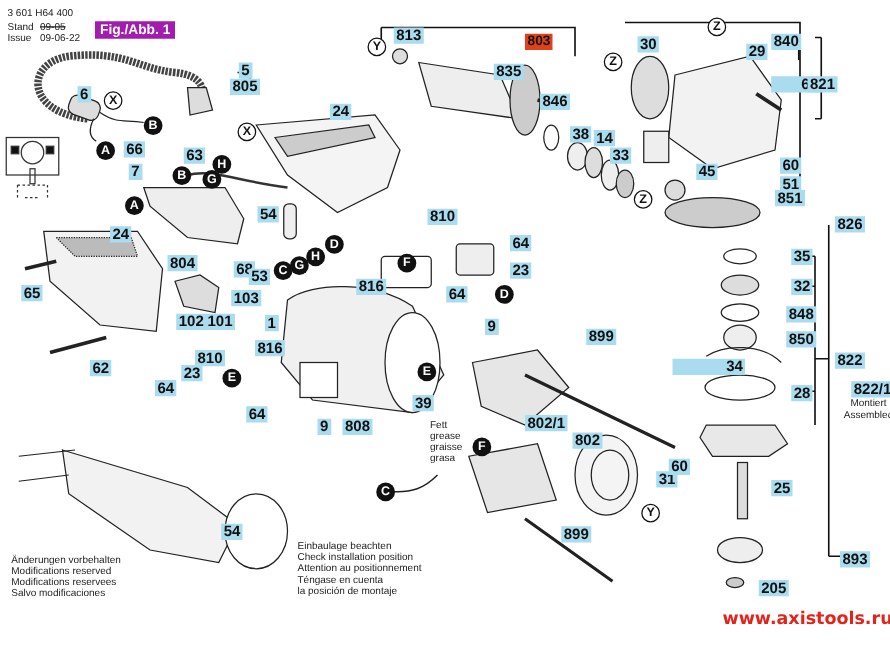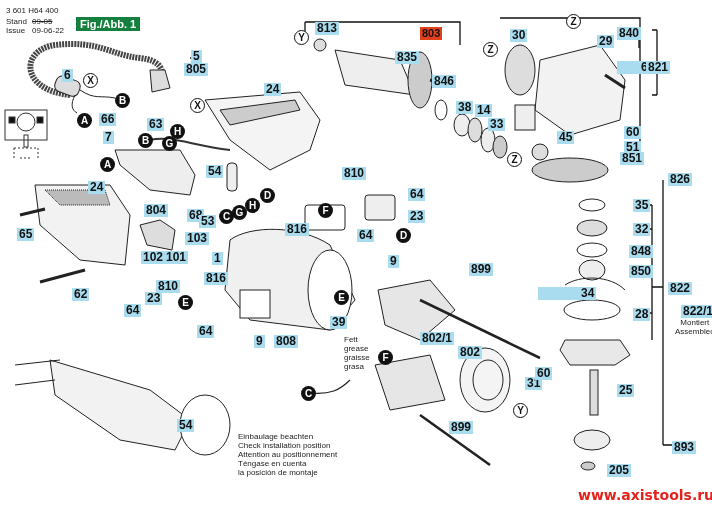--- a/index.html
+++ b/index.html
@@ -4,21 +4,21 @@
 <style>
   html,body{margin:0;padding:0;background:#fff;}
   body{width:712px;height:517px;position:relative;overflow:hidden;font-family:"Liberation Sans",sans-serif;color:#111;}
   #stage{position:absolute;left:0;top:0;width:712px;height:508px;}
   svg#art{position:absolute;left:0;top:0;}
   .lbl{position:absolute;background:#a9dcee;color:#111;font-size:12px;font-weight:bold;line-height:13px;padding:0 2px;white-space:nowrap;}
   .lbl.red{background:#e2401a;color:#111;font-size:11px;}
   .letter{position:absolute;width:15px;height:15px;border-radius:50%;background:#111;color:#fff;font-size:10px;font-weight:bold;text-align:center;line-height:15px;}
   .letter.open{background:#fff;color:#111;border:1.3px solid #111;width:13px;height:13px;line-height:13px;}
   .hdr{position:absolute;font-size:8px;line-height:9px;color:#222;}
-  .fig{position:absolute;left:76px;top:17px;background:#15803d;color:#fff;font-weight:bold;font-size:11px;padding:1px 4px;}
+  .fig{position:absolute;left:76px;top:17px;background:#a21caf;color:#fff;font-weight:bold;font-size:11px;padding:1px 4px;}
   .note{position:absolute;font-size:8px;line-height:9px;color:#222;}
   .center{text-align:center;}
   .url{position:absolute;left:578px;top:487px;color:#e5231b;font-weight:bold;font-size:14px;font-family:"DejaVu Sans",sans-serif;}
 </style>
 </head>
 <body>
 
 <div id="stage">
 
   <svg id="art" width="712" height="517" viewBox="0 0 712 517" fill="none" stroke="#222" stroke-width="1">
@@ -145,21 +145,21 @@
 
   <div id="labels">
       <div class="lbl" style="left: 191px; top: 50px;">5</div>
       <div class="lbl" style="left: 184px; top: 63px;">805</div>
       <div class="lbl" style="left: 62px; top: 69px;">6</div>
       <div class="lbl" style="left: 99px; top: 113px;">66</div>
       <div class="lbl" style="left: 147px; top: 118px; text-align: center;">63</div>
       <div class="lbl" style="left: 103px; top: 131px;">7</div>
       <div class="lbl" style="left: 264px; top: 83px;">24</div>
       <div class="lbl" style="left: 206px; top: 165px;">54</div>
-      <div class="lbl" style="left: 134px; top: 204px; margin-left: 10px;">804</div>
+      <div class="lbl" style="left: 134px; top: 204px;">804</div>
       <div class="lbl" style="left: 187px; top: 209px;">68</div>
       <div class="lbl" style="left: 199px; top: 215px;">53</div>
       <div class="lbl" style="left: 88px; top: 181px;">24</div>
       <div class="lbl" style="left: 17px; top: 228px;">65</div>
       <div class="lbl" style="left: 185px; top: 232px;">103</div>
       <div class="lbl" style="left: 212px; top: 252px;">1</div>
       <div class="lbl" style="left: 141px; top: 251px;">102</div>
       <div class="lbl" style="left: 164px; top: 251px;">101</div>
       <div class="lbl" style="left: 72px; top: 288px;">62</div>
       <div class="lbl" style="left: 204px; top: 272px;">816</div>
@@ -247,15 +247,21 @@
     <div>Montiert</div>
     <div>Assembled</div>
   </div>
   <div class="note" style="left:238px;top:432px;">
     <div>Einbaulage beachten</div>
     <div>Check installation position</div>
     <div>Attention au positionnement</div>
     <div>Téngase en cuenta</div>
     <div>la posición de montaje</div>
   </div>
+  <div class="note" style="left:9px;top:443px;">
+    <div>Änderungen vorbehalten</div>
+    <div>Modifications reserved</div>
+    <div>Modifications reservees</div>
+    <div>Salvo modificaciones</div>
+  </div>
 
   <div class="url">www.axistools.ru</div>
 </div>
 
 </body></html>

